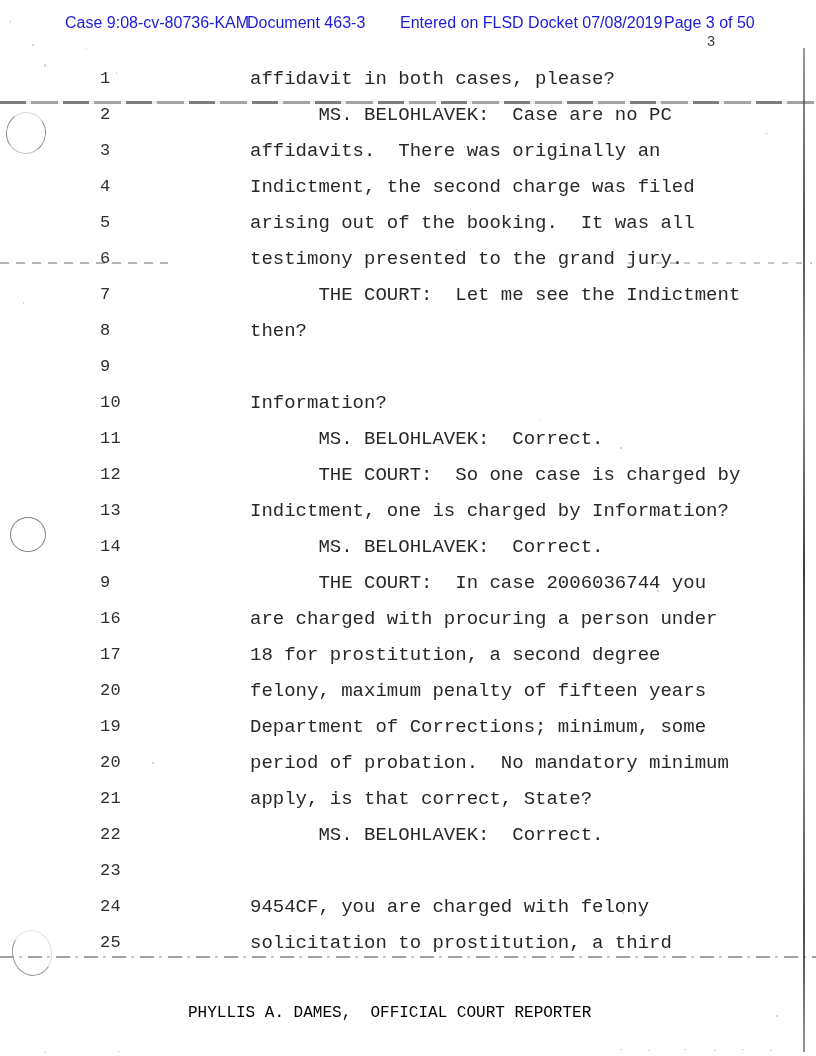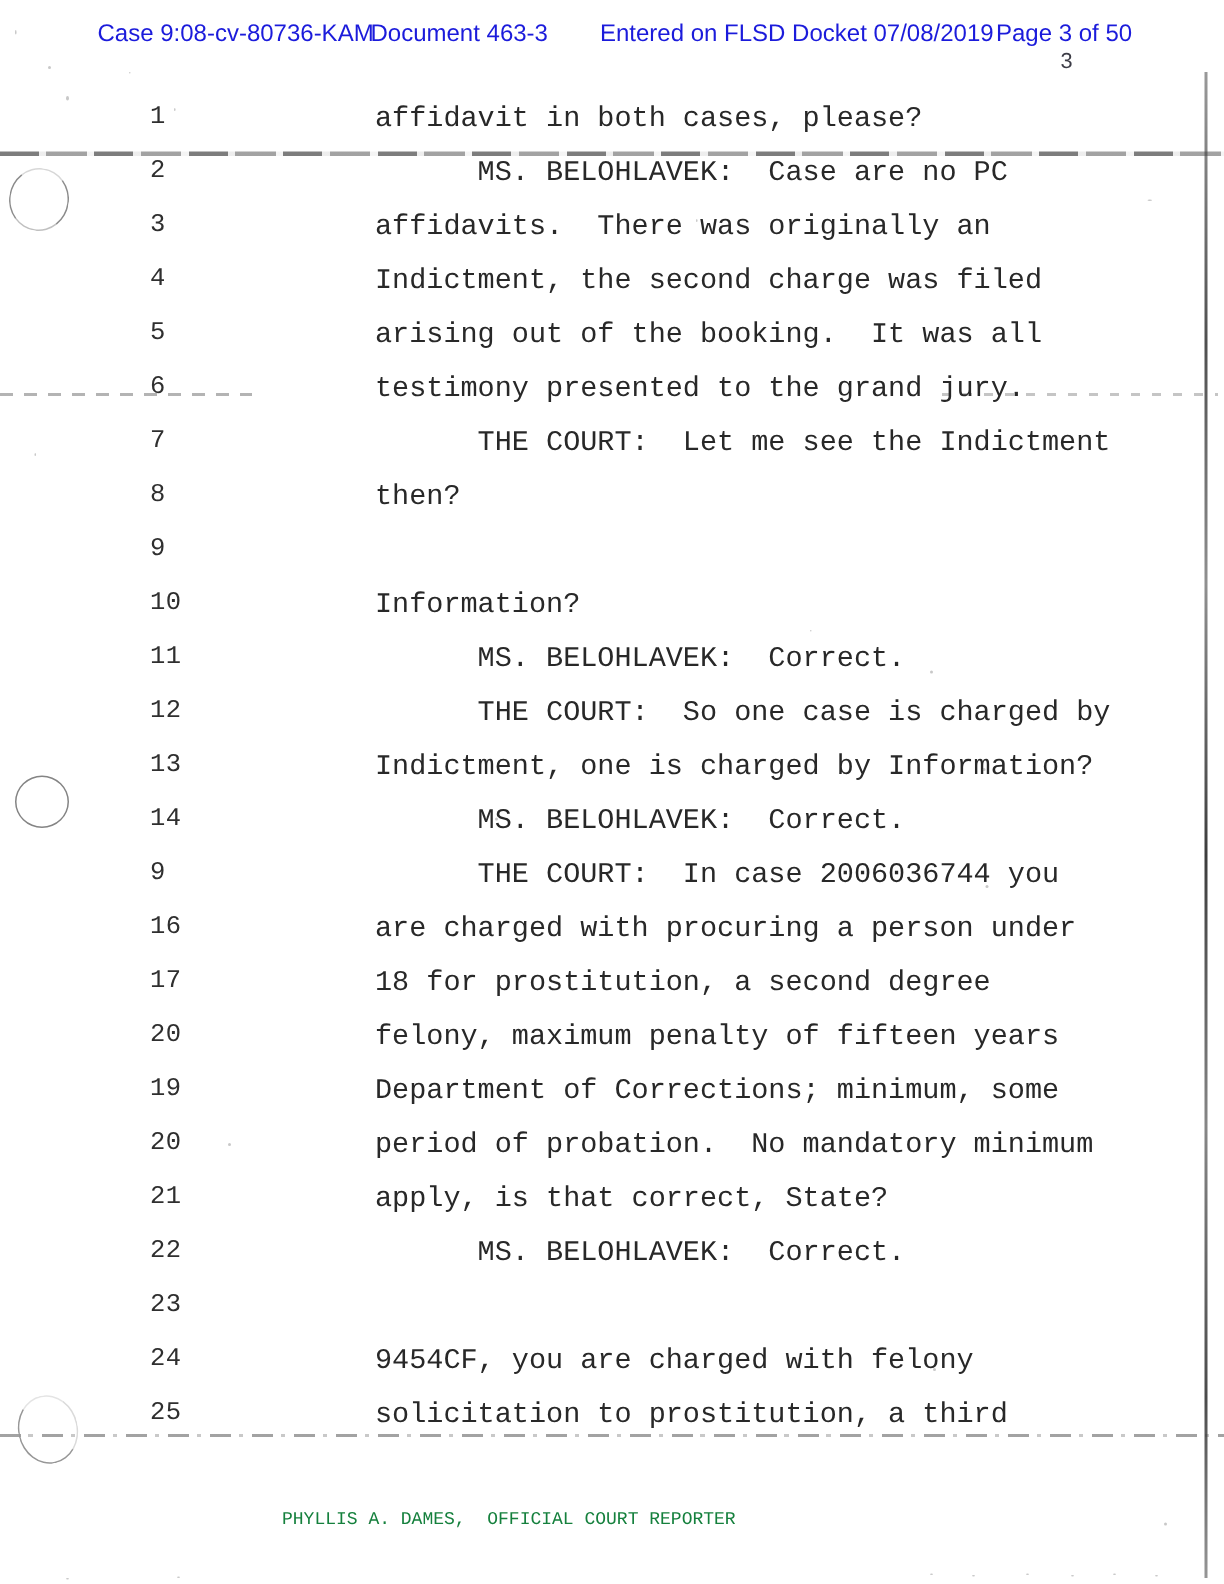--- a/index.html
+++ b/index.html
@@ -17,22 +17,22 @@
          font-size:14.5px;color:#3c3c46;font-family:"Liberation Sans", sans-serif;}
 
   
   .mono{font-family:"Liberation Mono","DejaVu Sans Mono",monospace;}
   .lines{position:absolute;top:61px;left:0;width:816px;}
   .trow{position:relative;height:36px;}
   .ln{position:absolute;left:100px;top:0;line-height:36px;font-size:17px;
       color:#2f2f2f;letter-spacing:.3px;}
   .lt{position:absolute;left:250px;top:0;line-height:36px;font-size:19px;
       color:#282828;white-space:pre;}
-  .footer{position:absolute;top:1002px;left:188px;font-size:12px;
-          line-height:22px;color:#15803d;white-space:pre;}
+  .footer{position:absolute;top:1002px;left:188px;font-size:16px;
+          line-height:22px;color:#000000;white-space:pre;}
 
   
   .scanline-a{position:absolute;top:101px;left:0;width:816px;height:3px;opacity:.8;
      background:repeating-linear-gradient(90deg,
         rgba(75,75,75,.9) 0 26px, rgba(75,75,75,.12) 26px 31px,
         rgba(90,90,90,.7) 31px 58px, rgba(90,90,90,.08) 58px 63px);}
   .scanline-b1{position:absolute;top:262px;left:0;width:168px;height:2px;opacity:.65;
      background:repeating-linear-gradient(90deg,
         rgba(110,110,110,.8) 0 9px, transparent 9px 16px);}
   .scanline-b2{position:absolute;top:262px;left:628px;width:184px;height:2px;opacity:.5;

